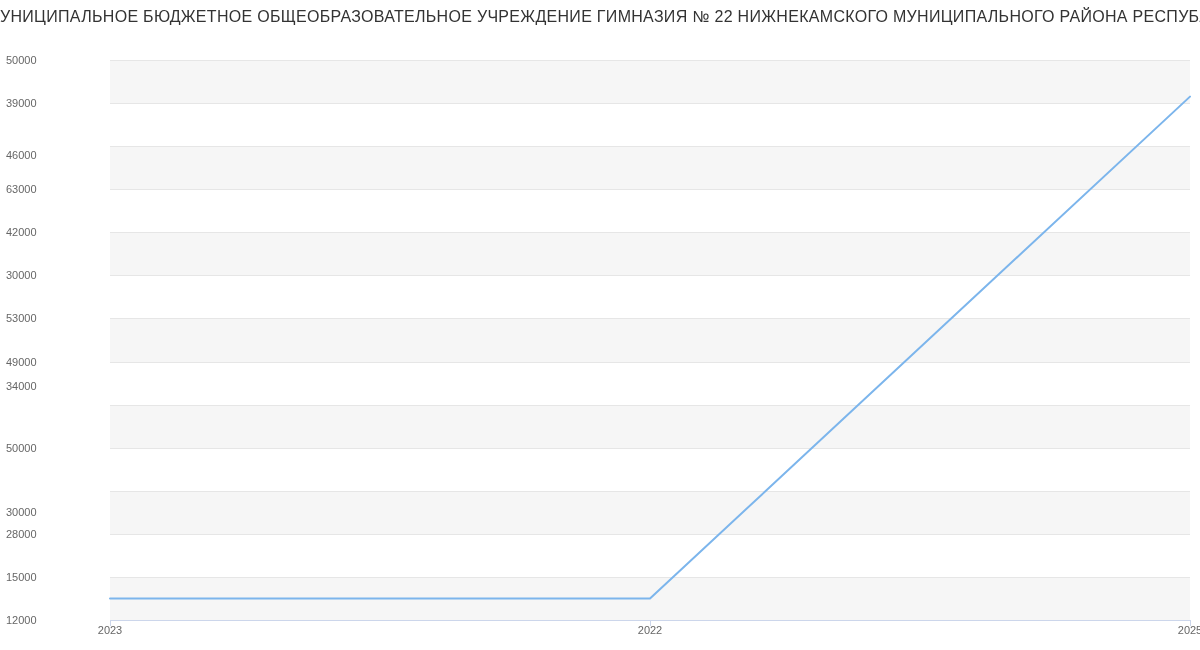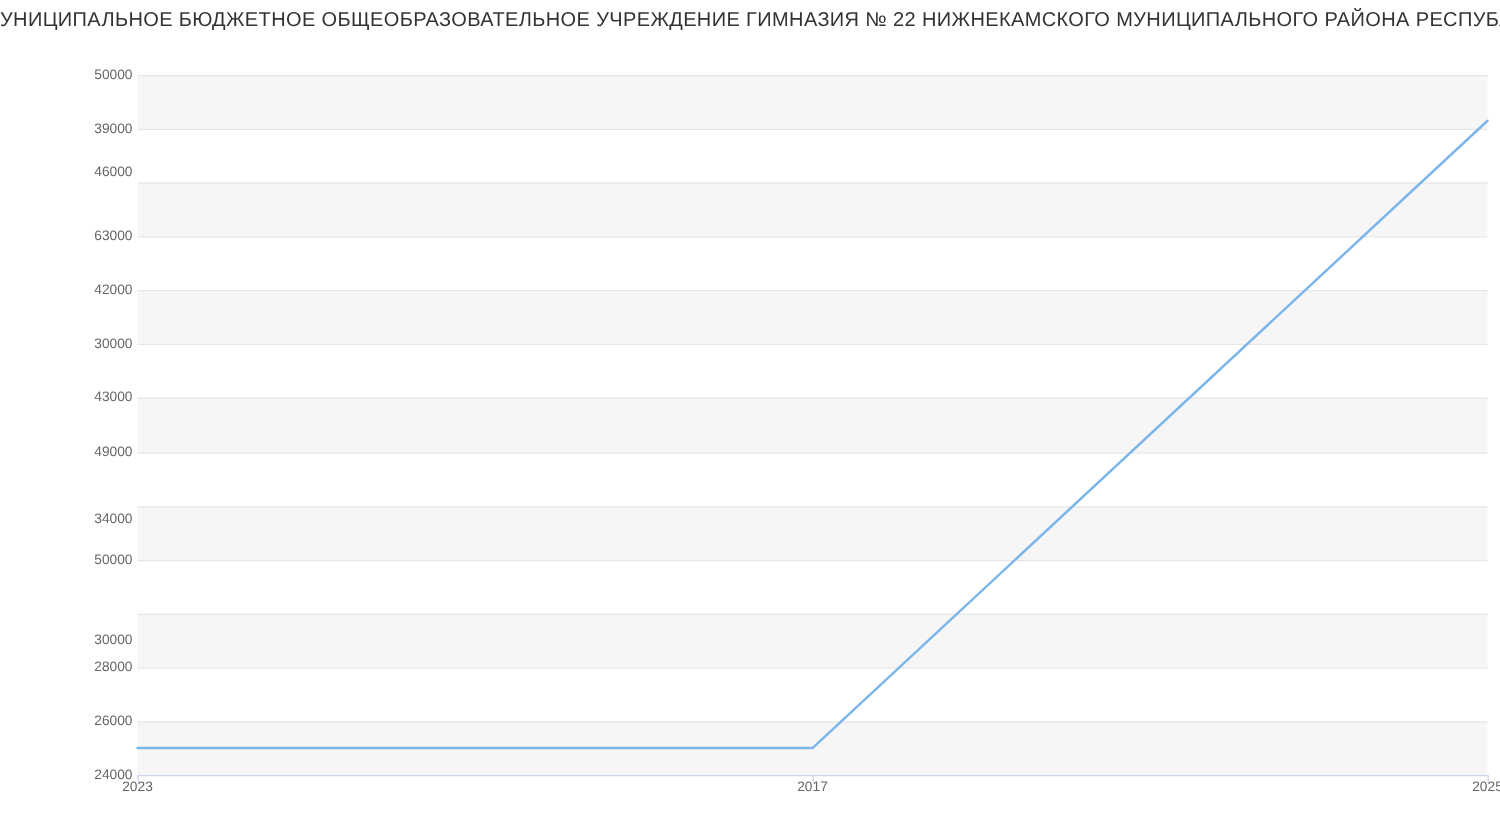--- a/index.html
+++ b/index.html
@@ -48,21 +48,21 @@
     position: absolute;
     left: 0;
     width: 100%;
     height: 0;
     border-top: 1px solid #e6e6e6;
   }
   .y-label {
     position: absolute;
     right: 1094px; 
     width: 100px;
-    text-align: right;
+    text-align: left;
     font-size: 11px;
     color: #666;
     transform: translateY(-50%);
   }
   .x-label {
     position: absolute;
     top: 624px;
     font-size: 11px;
     color: #666;
     transform: translateX(-50%);
@@ -118,35 +118,35 @@
     <div class="grid" style="top:387.69px"></div>
     <div class="grid" style="top:430.77px"></div>
     <div class="grid" style="top:473.85px"></div>
     <div class="grid" style="top:516.92px"></div>
 
     <svg class="series" viewBox="0 0 1080 560" preserveAspectRatio="none">
       <path d="M0 538.46 L540 538.46 L1080 36.62"></path>
     </svg>
   </div>
 
-  <div class="y-label" style="top:620px">24000</div>
-  <div class="y-label" style="top:576.92px">26000</div>
+  <div class="y-label" style="top:620px">12000</div>
+  <div class="y-label" style="top:576.92px">15000</div>
   <div class="y-label" style="top:533.85px">28000</div>
   <div class="y-label" style="top:512px">30000</div>
   <div class="y-label" style="top:447.69px">50000</div>
-  <div class="y-label" style="top:415px">34000</div>
+  <div class="y-label" style="top:386px">34000</div>
   <div class="y-label" style="top:361.54px">49000</div>
-  <div class="y-label" style="top:318.46px">43000</div>
+  <div class="y-label" style="top:318.46px">53000</div>
   <div class="y-label" style="top:275.38px">30000</div>
   <div class="y-label" style="top:232.31px">42000</div>
   <div class="y-label" style="top:189.23px">63000</div>
-  <div class="y-label" style="top:138px">46000</div>
+  <div class="y-label" style="top:155px">46000</div>
   <div class="y-label" style="top:103.08px">39000</div>
   <div class="y-label" style="top:60px">50000</div>
 
   <div class="x-tick" style="left:110px"></div>
   <div class="x-tick" style="left:650px"></div>
   <div class="x-tick" style="left:1190px"></div>
 
   <div class="x-label" style="left:110px">2023</div>
-  <div class="x-label" style="left:650px">2017</div>
+  <div class="x-label" style="left:650px">2022</div>
   <div class="x-label" style="left:1190px">2025</div>
 </div>
 
 </body></html>

